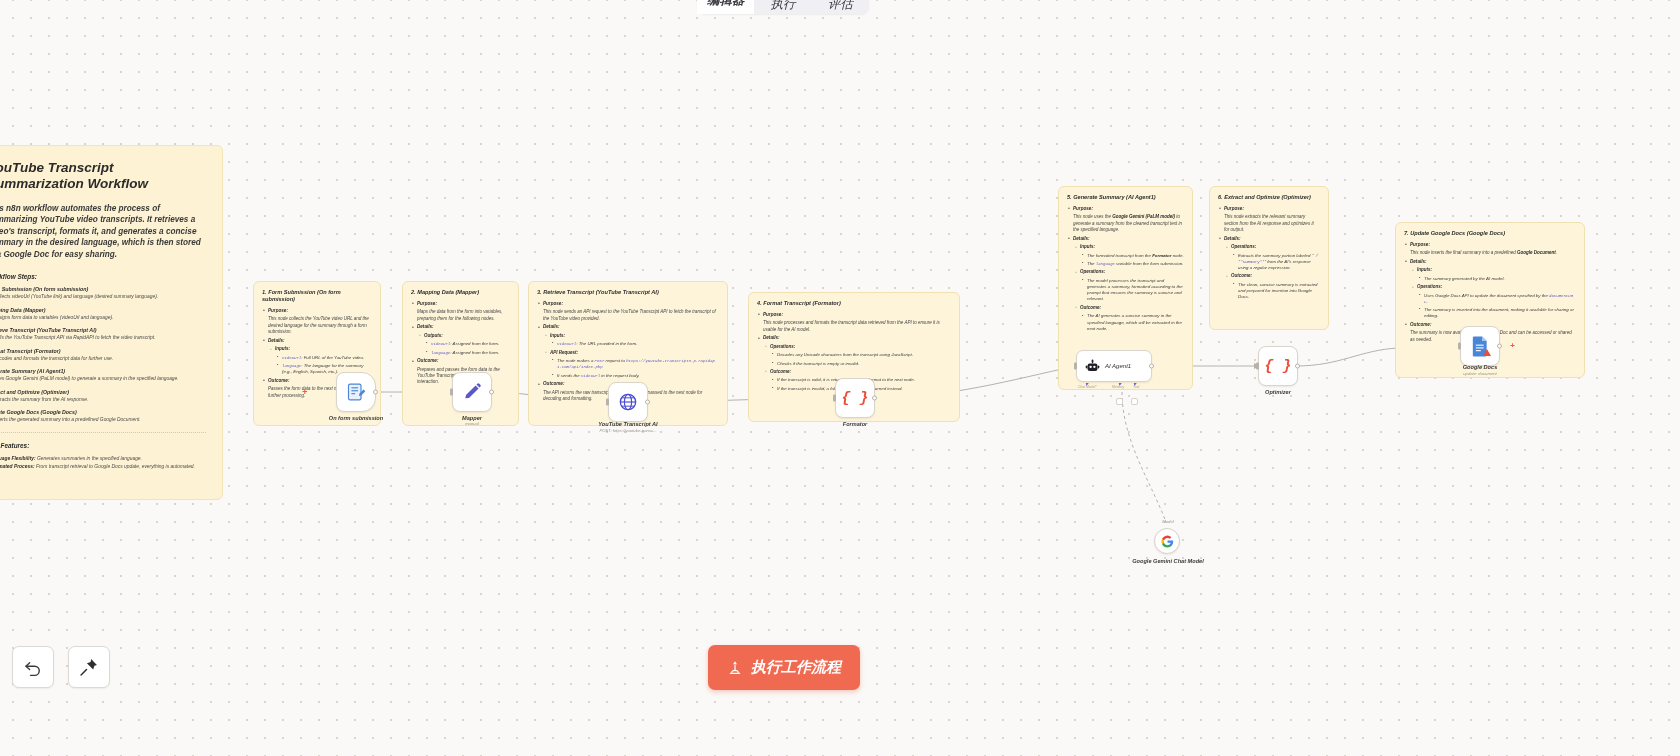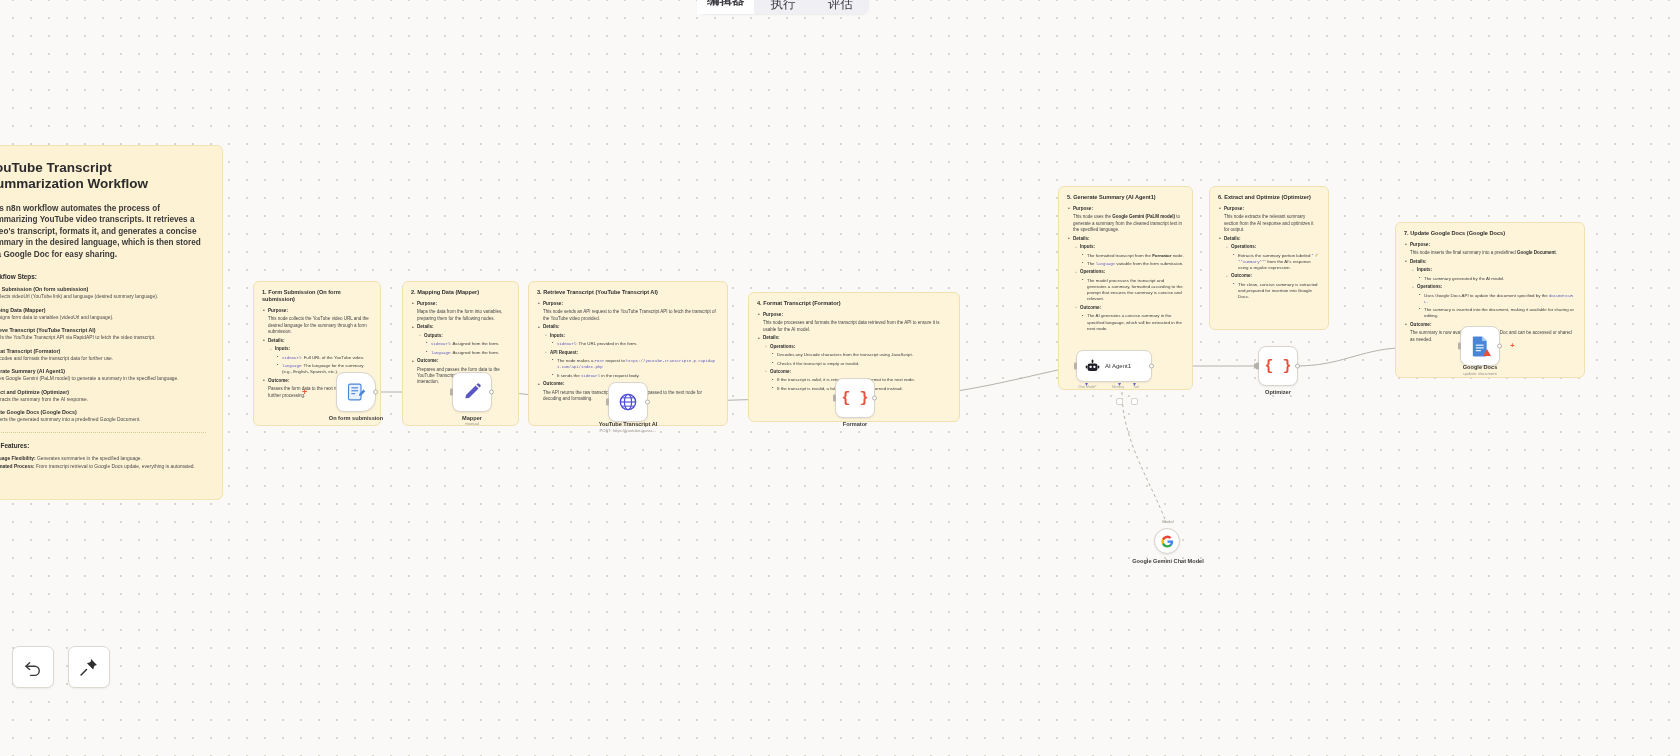--- a/index.html
+++ b/index.html
@@ -9,20 +9,21 @@
     overflow: hidden;
     font-family: "Liberation Sans", sans-serif;
     background: #faf9f7;
   }
   #canvas {
     position: absolute; inset: 0;
     background-color: #faf9f7;
     background-image: radial-gradient(circle, #d9d6d0 1px, transparent 1px);
     background-size: 18px 18px;
     background-position: 4px 9px;
+    font-style: italic;
   }
   
   #topbar {
     position: absolute; left: 697px; top: -32px;
     width: 172px; height: 46px;
     background: #f0f0f4;
     border-radius: 8px;
     display: flex; align-items: flex-end;
     padding: 0 0 0 0;
     box-shadow: 0 1px 2px rgba(0,0,0,.06);
@@ -481,14 +482,23 @@
       <path d="M3.7 11 H14 a5.5 5.5 0 0 1 0 11 H9" fill="none" stroke="#3a3a3a" stroke-width="1.7" stroke-linecap="round"></path>
     </svg>
   </div>
   <div class="ctrlbtn" style="left:68px; top:646px;">
     <svg width="20" height="20" viewBox="0 0 24 24">
       <path d="M14.5 2.5 l7 7 -3 1 -1.5 4.5 -7.5 -7.5 4.5 -1.5 z" fill="#2f2f2f"></path>
       <line x1="9" y1="15" x2="2.5" y2="21.5" stroke="#2f2f2f" stroke-width="1.8" stroke-linecap="round"></line>
     </svg>
   </div>
 
+  <div id="runbtn">
+    <svg width="16" height="16" viewBox="0 0 24 24">
+      <path d="M12 2 l3 4.5 h-6 z" fill="#fff"></path>
+      <path d="M12 7 v10" stroke="#fff" stroke-width="1.8"></path>
+      <path d="M5 20 h14" stroke="#fff" stroke-width="1.8" stroke-linecap="round"></path>
+      <path d="M7 20 C7 14 17 14 17 20" fill="none" stroke="#fff" stroke-width="1.8"></path>
+    </svg>
+    <span>执行工作流程</span>
+  </div>
 
 </div>
 
 </body></html>

